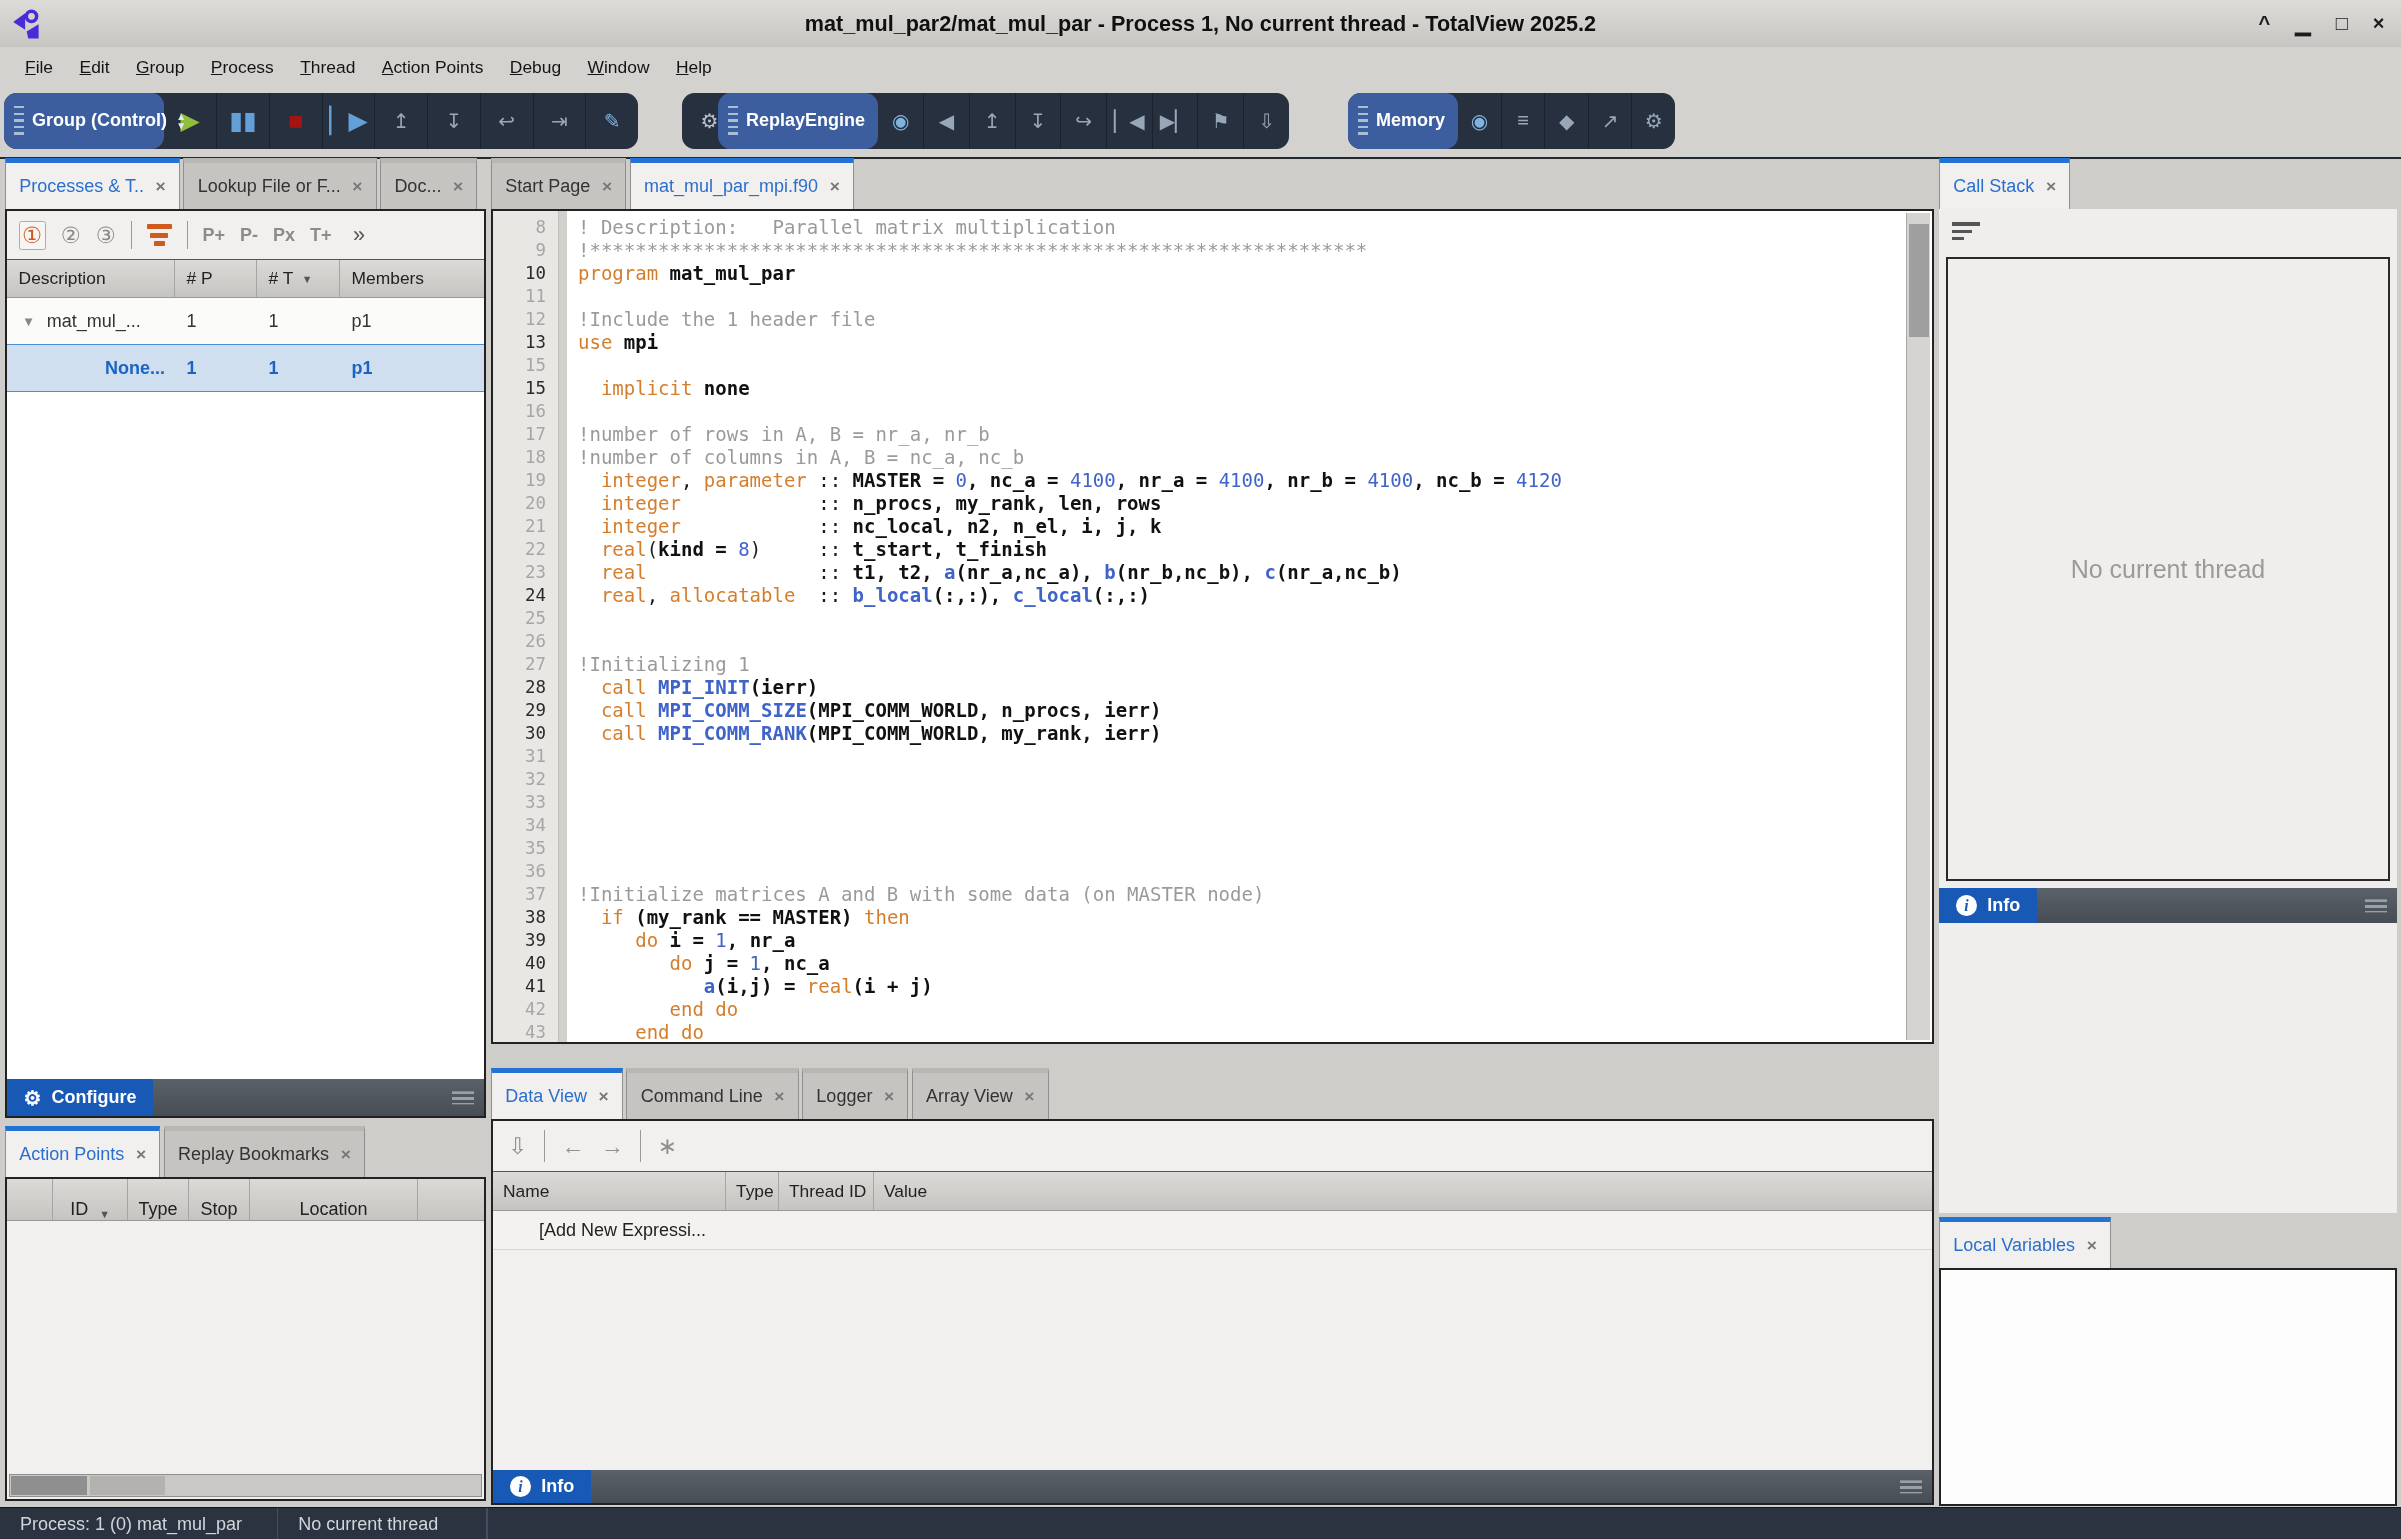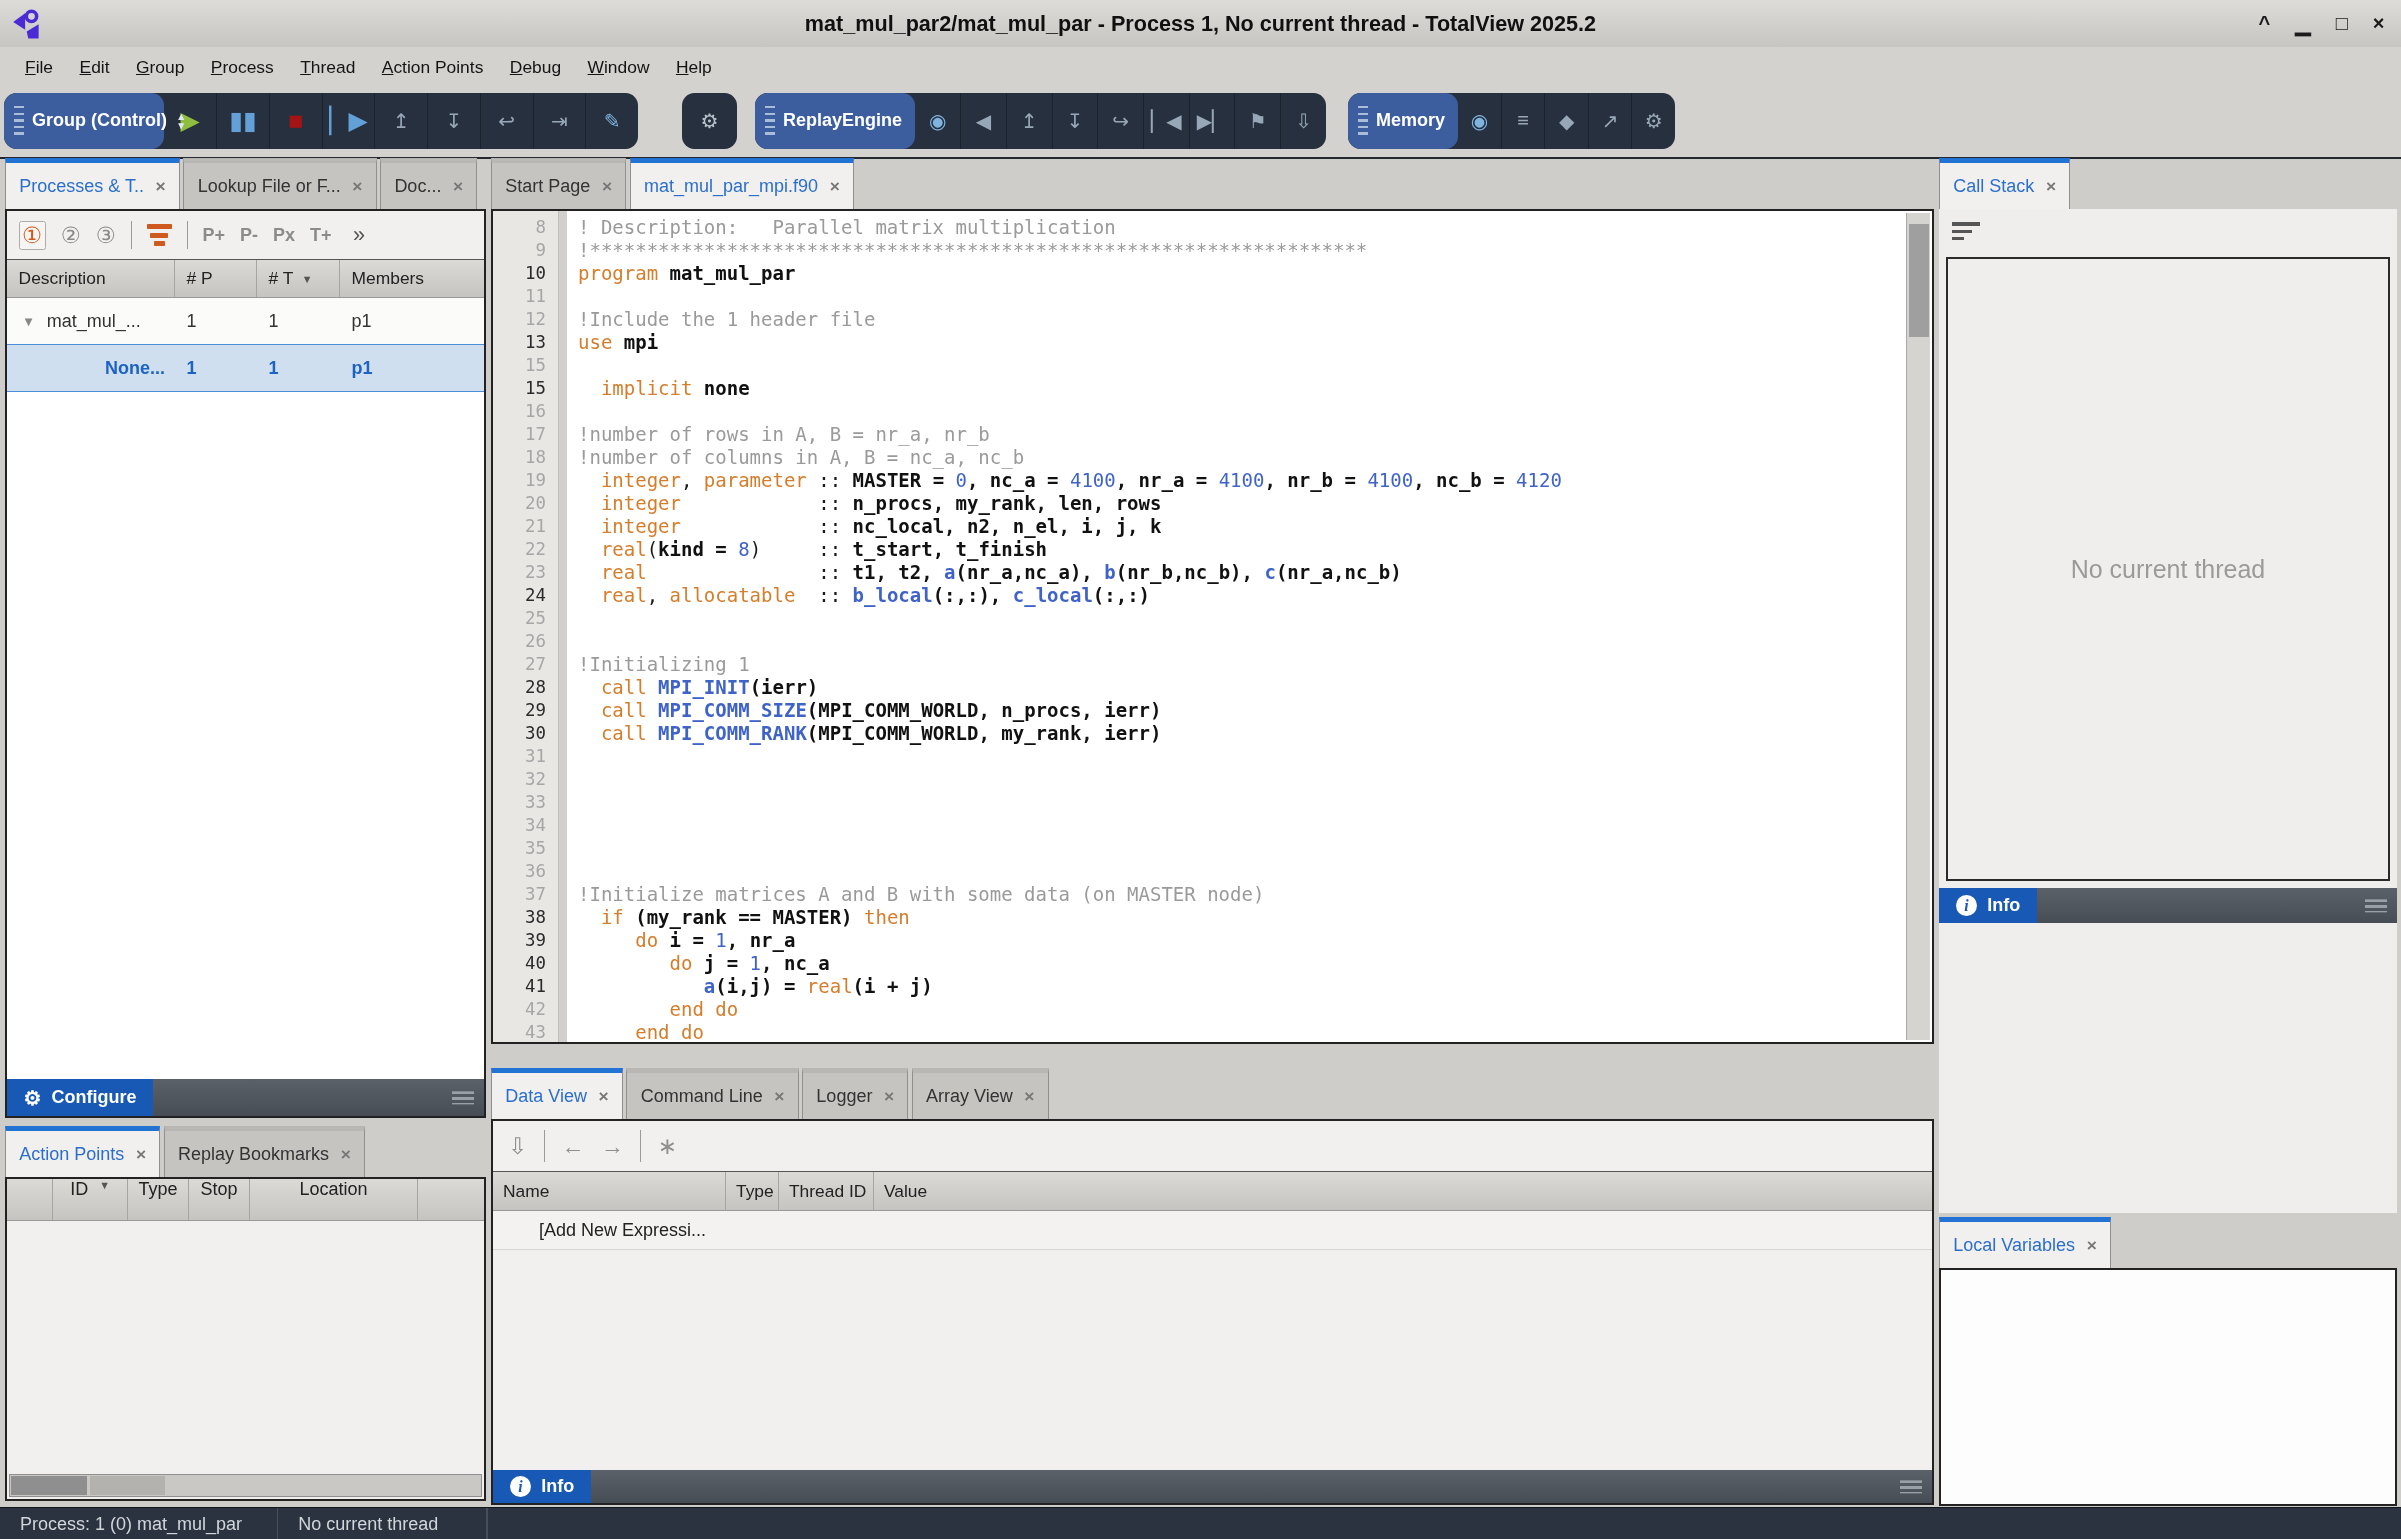--- a/index.html
+++ b/index.html
@@ -61,21 +61,21 @@
   .darkbar{position:absolute;left:0;right:0;height:37px;background:linear-gradient(#5a6169,#464d55);display:flex;align-items:stretch}
   .hamb{position:absolute;right:10px;top:50%;transform:translateY(-50%);width:21.6px;height:13.3px;
     background:repeating-linear-gradient(#9aa0a8 0 2.5px,transparent 2.5px 5.8px)}
   .icirc{width:21.6px;height:21.6px;border-radius:50%;background:#fff;color:#1759b5;font-style:italic;font-weight:bold;
     display:flex;align-items:center;justify-content:center;font-size:15.8px;font-family:"Liberation Serif",serif;flex:0 0 auto}
   .gearw{font-size:20px;font-style:normal}
   
   .aphead{position:absolute;left:0;top:0;right:0;height:41px;display:grid;
     grid-template-columns:46px 75px 61px 61px 168px 1fr;background:linear-gradient(#dcdad7,#c6c4c1);
     border-bottom:0.8px solid #999;font-size:18px;color:#222;align-items:center}
-  .aphead div{height:100%;display:flex;align-items:flex-start;justify-content:center;gap:11px;border-right:0.8px solid #a5a5a5;box-sizing:border-box}
+  .aphead div{height:100%;display:flex;align-items:flex-end;justify-content:center;gap:11px;border-right:0.8px solid #a5a5a5;box-sizing:border-box}
   .hscroll{position:absolute;left:1.7px;right:1.7px;bottom:1.7px;height:21.6px;background:#cac8c5;border:0.8px solid #8f8f8f}
   .hthumb{position:absolute;left:1.7px;top:1.7px;bottom:1.7px;width:76px;background:#8f8f8f}
   .hthumb2{position:absolute;left:80px;top:1.7px;bottom:1.7px;width:75px;background:#b4b2af}
   
   .code{position:absolute;inset:0;background:#fff;overflow:hidden}
   .code::before{content:"";position:absolute;left:0;top:0;width:65px;height:100%;background:#e9e7e4}
   .code::after{content:"";position:absolute;left:65px;top:0;width:7.5px;height:100%;background:#d2d0cd;border-left:0.8px solid #c2c0bd}
   .code-lines{position:absolute;left:0;top:5px;right:26.5px;bottom:0}
   .code-line{position:relative;height:23px;line-height:23px;font-family:"DejaVu Sans Mono",monospace;font-size:19px;white-space:pre}
   .ln{position:absolute;left:0;width:53px;text-align:right;color:#a6a6a6;font-size:17.4px}
@@ -155,21 +155,21 @@
     <span class="tbtn small">↧</span>
     <span class="tbtn small">↩</span>
     <span class="tbtn small">⇥</span>
     <span class="tbtn lblue small">✎</span>
   </div>
 
   <div class="pill" style="left:682px;width:55px">
     <span class="tbtn first small" style="color:#b9c2cc">⚙</span>
   </div>
 
-  <div class="pill" style="left:755px;width:571px">
+  <div class="pill" style="left:718px;width:571px">
     <div class="lead">
       <span class="grip"></span>
       <span>ReplayEngine</span>
     </div>
     <span class="tbtn lblue first small">◉</span>
     <span class="tbtn small">◀</span>
     <span class="tbtn small">↥</span>
     <span class="tbtn small">↧</span>
     <span class="tbtn small">↪</span>
     <span class="tbtn small">▏◀</span>

